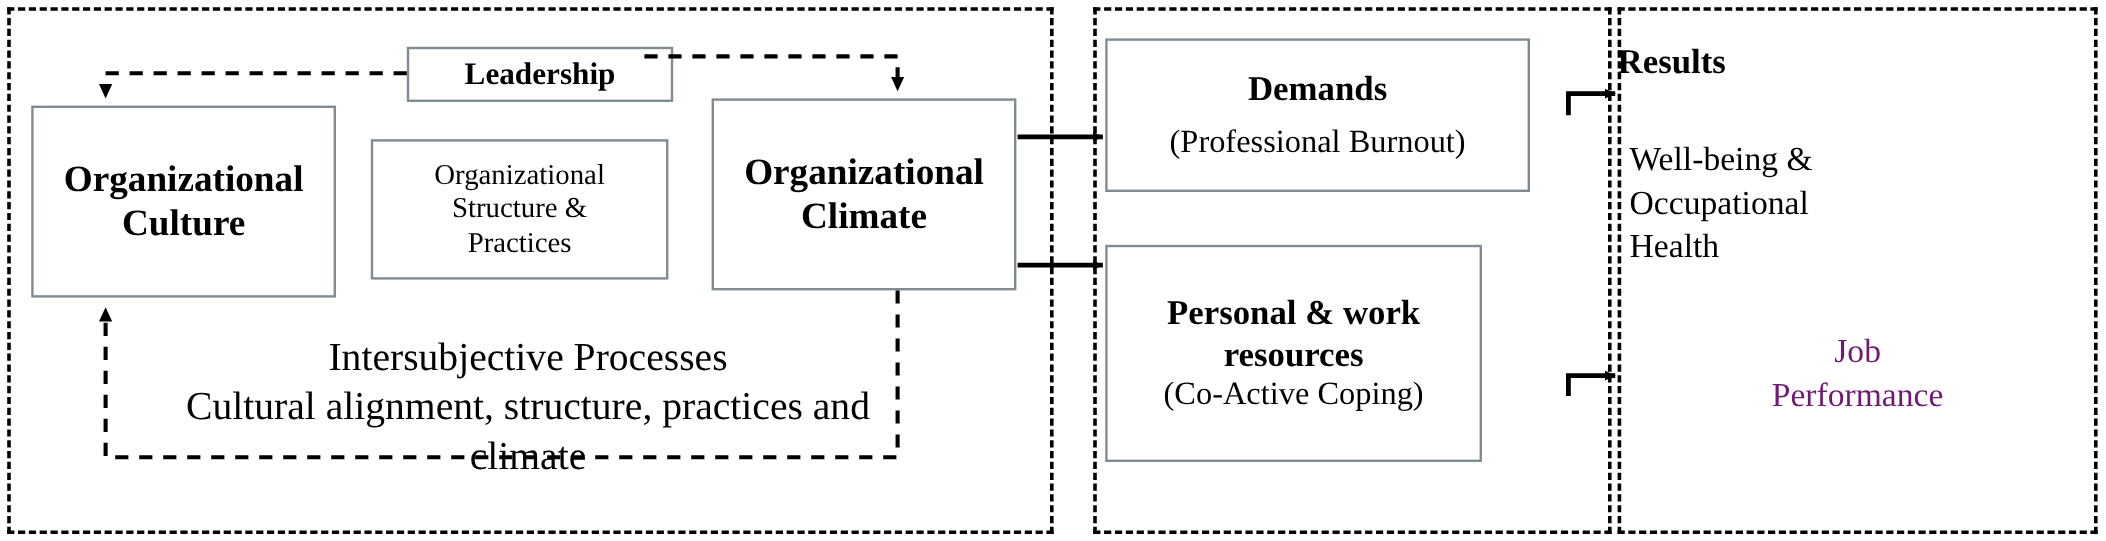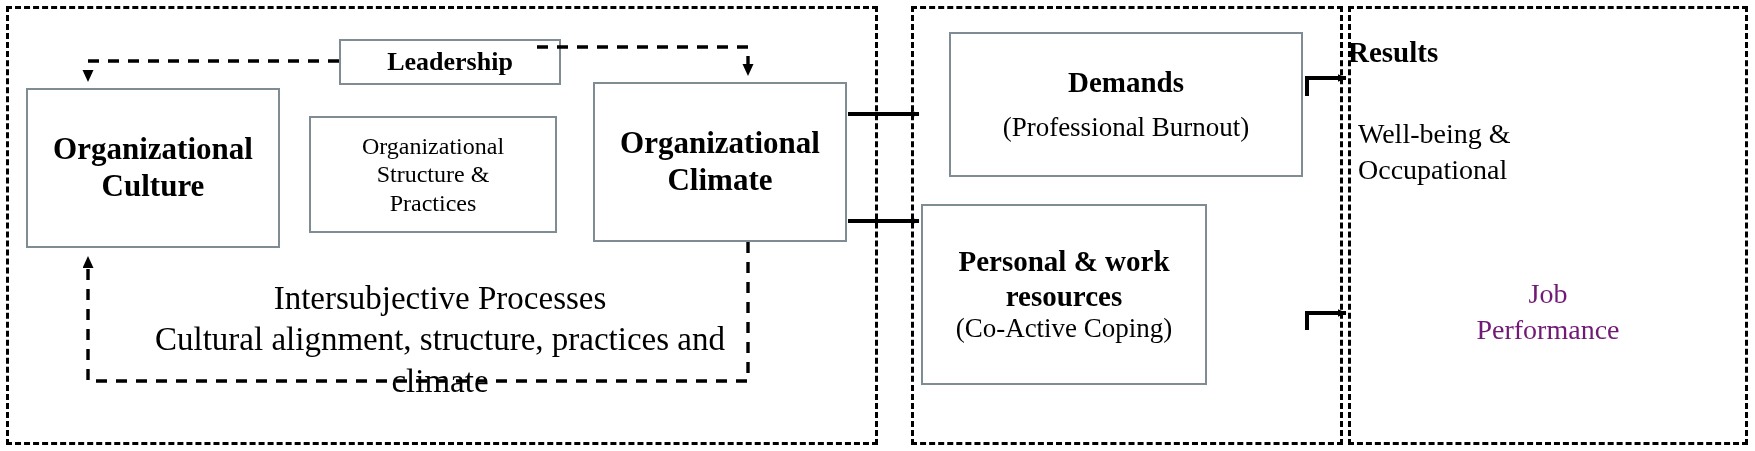--- a/index.html
+++ b/index.html
@@ -60,26 +60,26 @@
     left: 309px; top: 116px; width: 248px; height: 117px;
     font-size: 24px; font-weight: normal;
     z-index: 5;
   }
   #box-climate {
     left: 593px; top: 82px; width: 254px; height: 160px;
     font-size: 31px; font-weight: bold;
     z-index: 6;
   }
   #box-demands {
-    left: 949px; top: 32px; width: 354px; height: 145px;
+    left: 921px; top: 32px; width: 354px; height: 128px;
     z-index: 6;
     gap: 12px;
   }
   #box-resources {
-    left: 921px; top: 204px; width: 286px; height: 181px;
+    left: 921px; top: 204px; width: 314px; height: 181px;
     z-index: 6;
   }
   #box-demands .line-bold, #box-resources .line-bold { font-size: 29px; }
   #box-demands .line-reg,  #box-resources .line-reg  { font-size: 27px; }
 
   
   #results-title {
     position: absolute;
     left: 1348px; top: 36px; width: 400px;
     text-align: left;
@@ -199,20 +199,21 @@
     <span class="line-bold">Personal &amp; work</span>
     <span class="line-bold">resources</span>
     <span class="line-reg">(Co-Active Coping)</span>
   </div>
 
   <div id="results-title">Results</div>
 
   <div id="results-wellbeing">
     <div>Well-being &amp;</div>
     <div>Occupational</div>
+    <div>Health</div>
   </div>
 
   <div id="results-performance">
     <div>Job</div>
     <div>Performance</div>
   </div>
 
 </div>
 
 </body></html>

